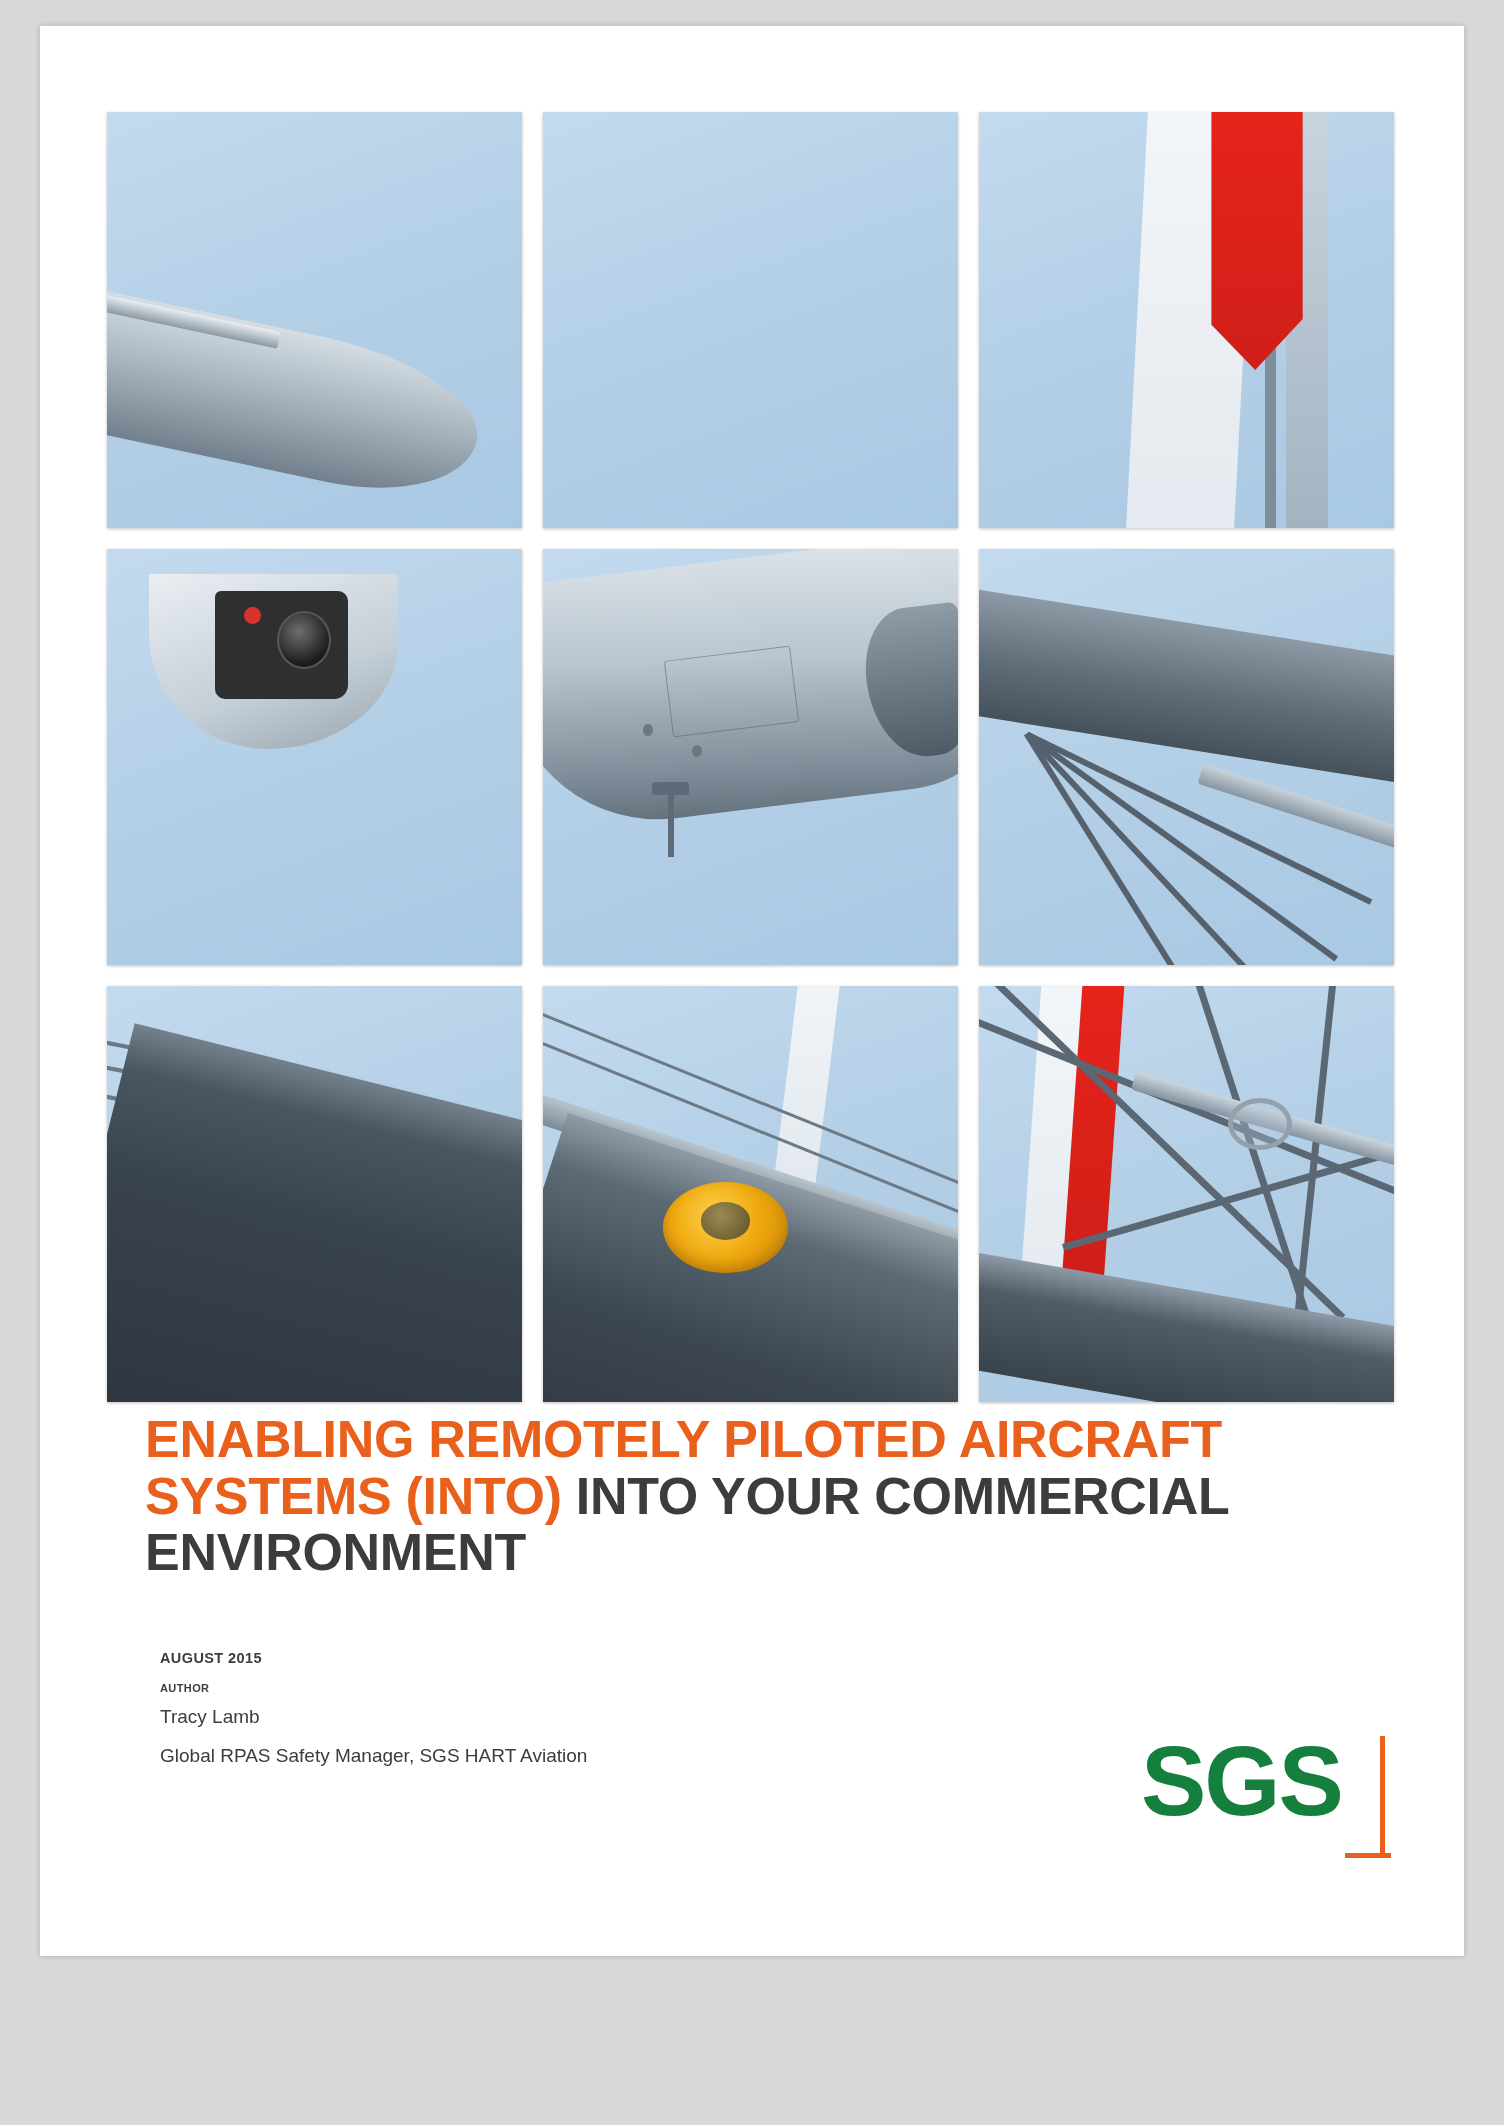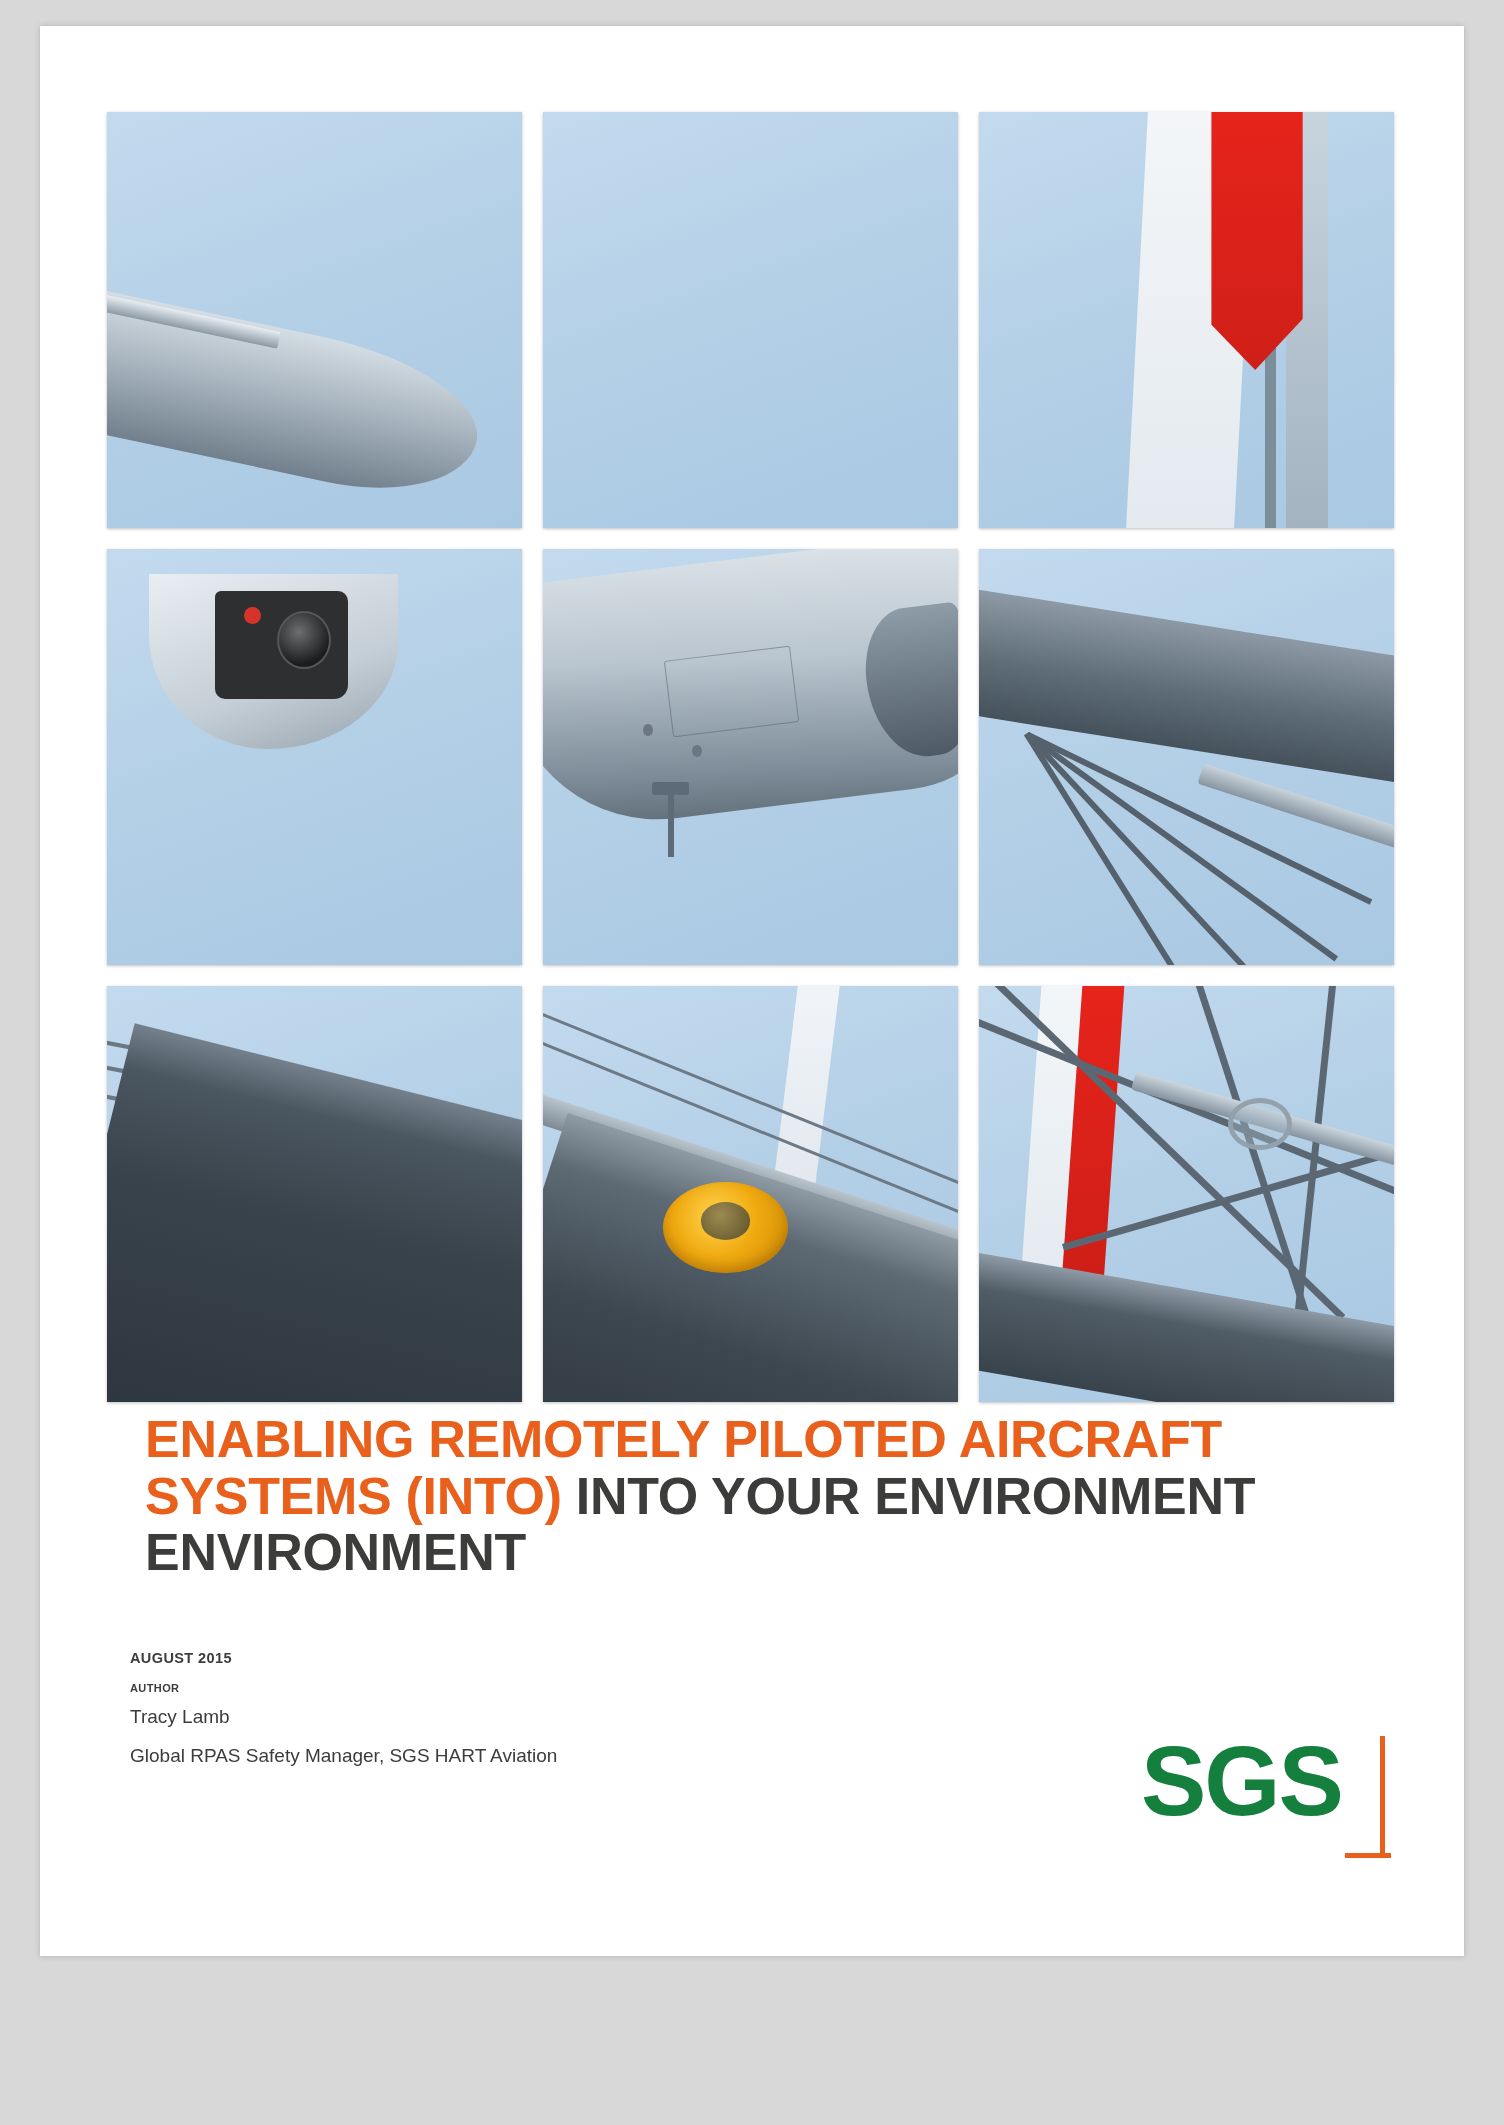--- a/index.html
+++ b/index.html
@@ -392,21 +392,21 @@
     line-height: 1.09;
     font-weight: bold;
     letter-spacing: -0.3px;
     color: #3c3c3b;
     font-family: "Liberation Sans", sans-serif;
   }
   .title .hl { color: #e8601c; }
 
   .meta {
     position: absolute;
-    left: 90px;
+    left: 120px;
     top: 1624px;
     width: 900px;
     color: #3c3c3b;
   }
   .meta .label {
     font-size: 14.5px;
     font-weight: bold;
     letter-spacing: 0.4px;
     margin-bottom: 16px;
   }
@@ -545,21 +545,21 @@
       <div class="strut a4"></div>
       <div class="strut a5"></div>
       <div class="tube"></div>
       <div class="ring"></div>
       <div class="beam"></div>
     </div>
 
   </div>
 
   <div class="title-wrap">
-    <h1 class="title"><span class="hl">ENABLING REMOTELY PILOTED AIRCRAFT</span><br><span class="hl">SYSTEMS (INTO)</span><span> INTO YOUR ENVIRONMENT</span><br><span>ENVIRONMENT</span></h1>
+    <h1 class="title"><span class="hl">ENABLING REMOTELY PILOTED AIRCRAFT</span><br><span class="hl">SYSTEMS (INTO)</span><span> INTO YOUR COMMERCIAL</span><br><span>ENVIRONMENT</span></h1>
   </div>
 
   <div class="meta">
     <div class="label">AUGUST 2015</div>
     <div class="label2">AUTHOR</div>
     <div class="author">Tracy Lamb</div>
     <div class="role">Global RPAS Safety Manager, SGS HART Aviation</div>
   </div>
 
   <div class="logo">

